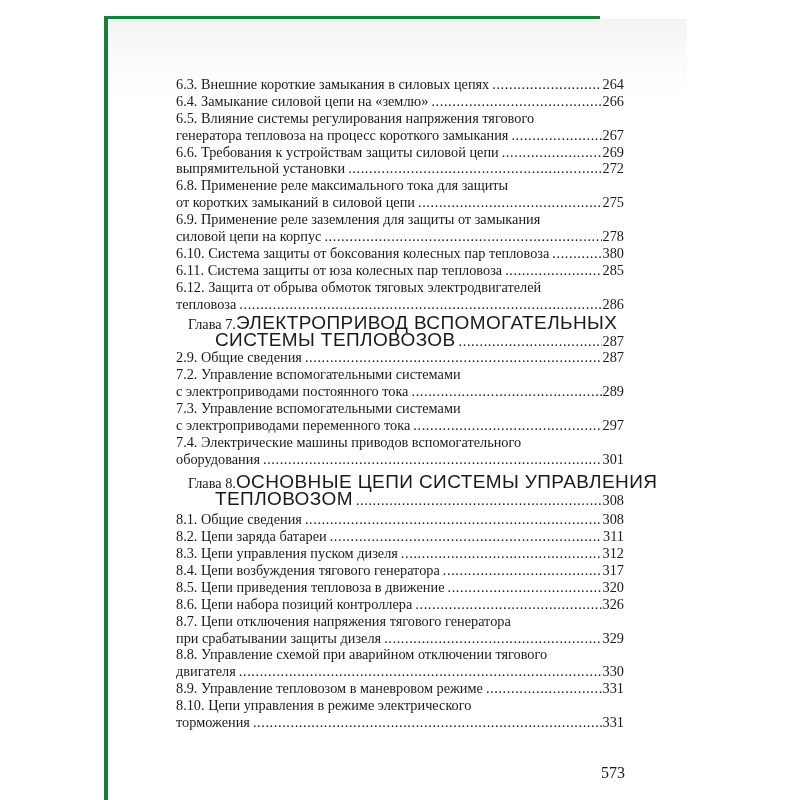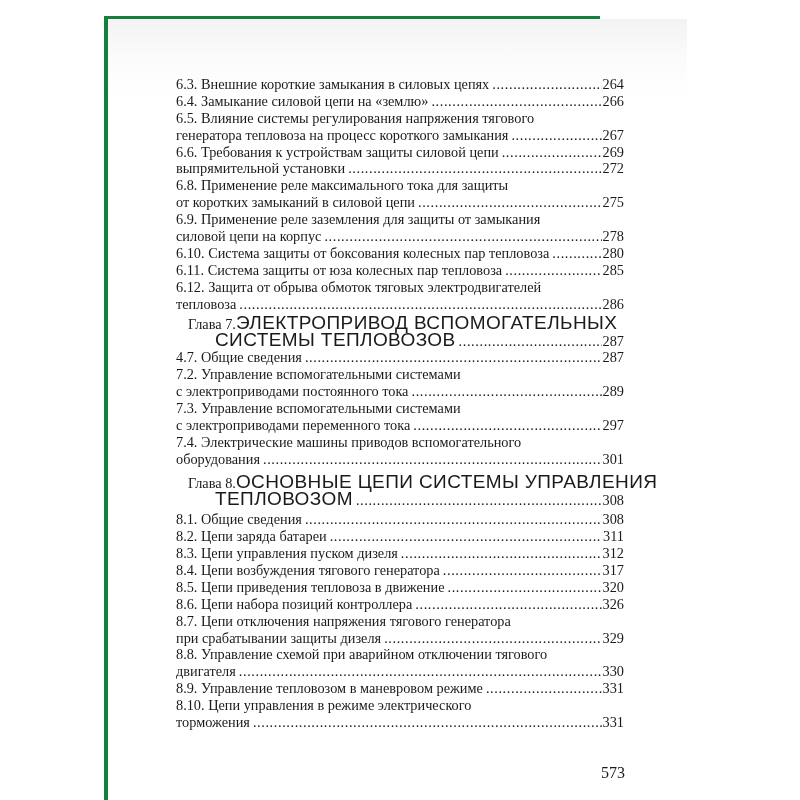--- a/index.html
+++ b/index.html
@@ -100,21 +100,21 @@
             <div class="line">
               <span class="t">силовой цепи на корпус</span>
               <span class="dots"></span>
               <span class="pg">278</span>
             </div>
           </div>
           <div>
             <div class="line">
               <span class="t">6.10. Система защиты от боксования колесных пар тепловоза </span>
               <span class="dots"></span>
-              <span class="pg">280</span>
+              <span class="pg">380</span>
             </div>
           </div>
           <div>
             <div class="line">
               <span class="t">6.11. Система защиты от юза колесных пар тепловоза </span>
               <span class="dots"></span>
               <span class="pg">285</span>
             </div>
           </div>
           <div>
@@ -136,21 +136,21 @@
         </div>
         <div class="line indent">
           <span class="t caps">СИСТЕМЫ ТЕПЛОВОЗОВ</span>
           <span class="dots"></span>
           <span class="pg">287</span>
         </div>
       </div>
       <div id="sec7">
           <div>
             <div class="line">
-              <span class="t">4.7. Общие сведения</span>
+              <span class="t">2.9. Общие сведения</span>
               <span class="dots"></span>
               <span class="pg">287</span>
             </div>
           </div>
           <div>
             <div class="line">
               <span class="t">7.2. Управление вспомогательными системами</span>
             </div>
             <div class="line">
               <span class="t">с электроприводами постоянного тока </span>

